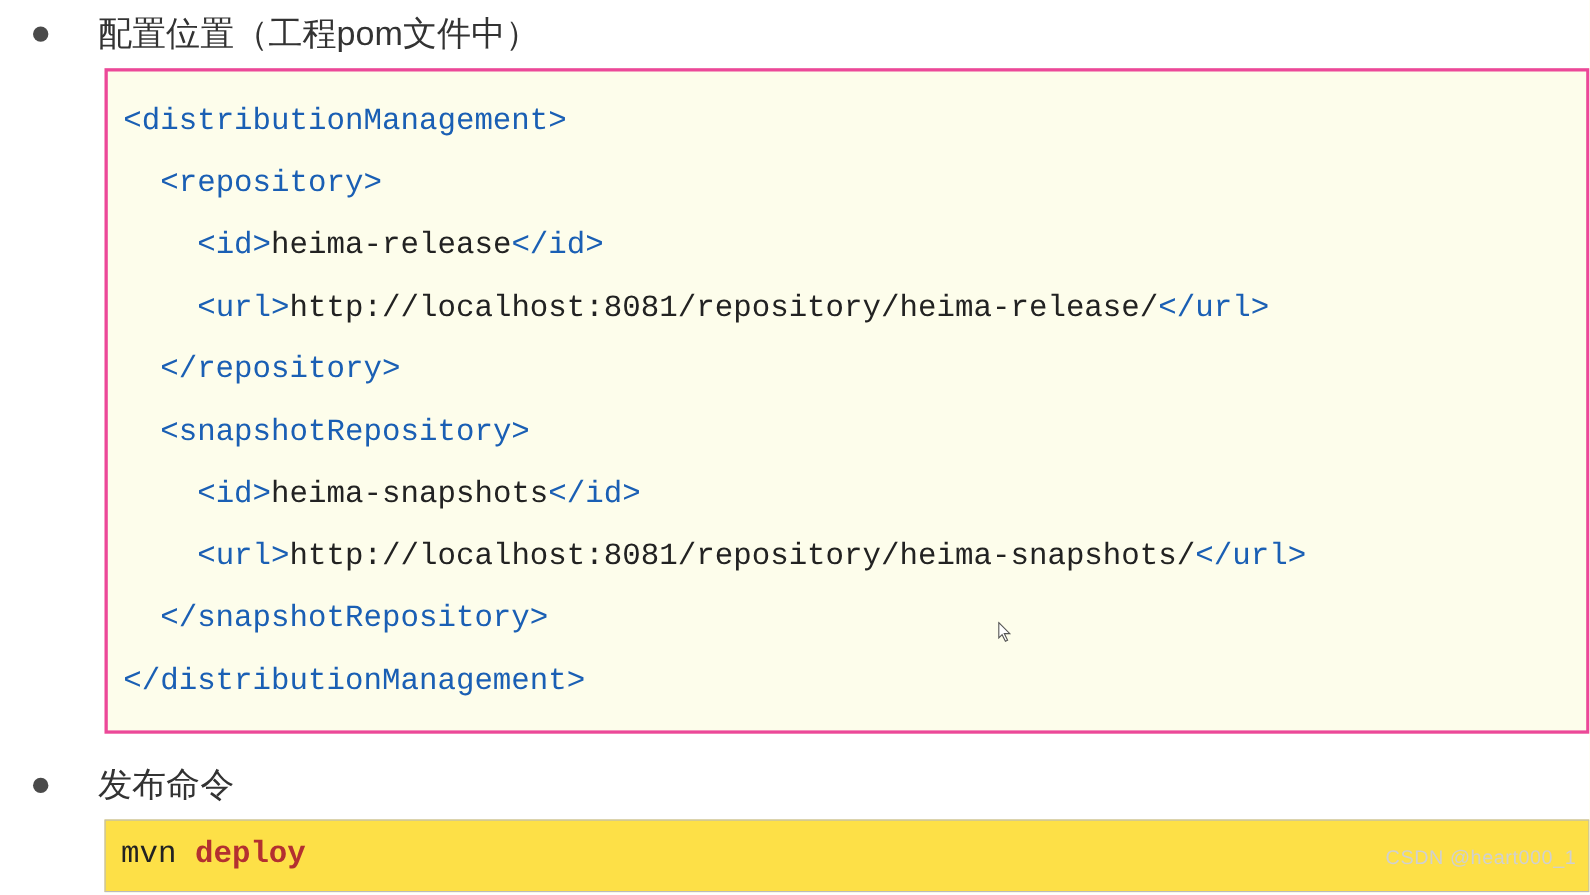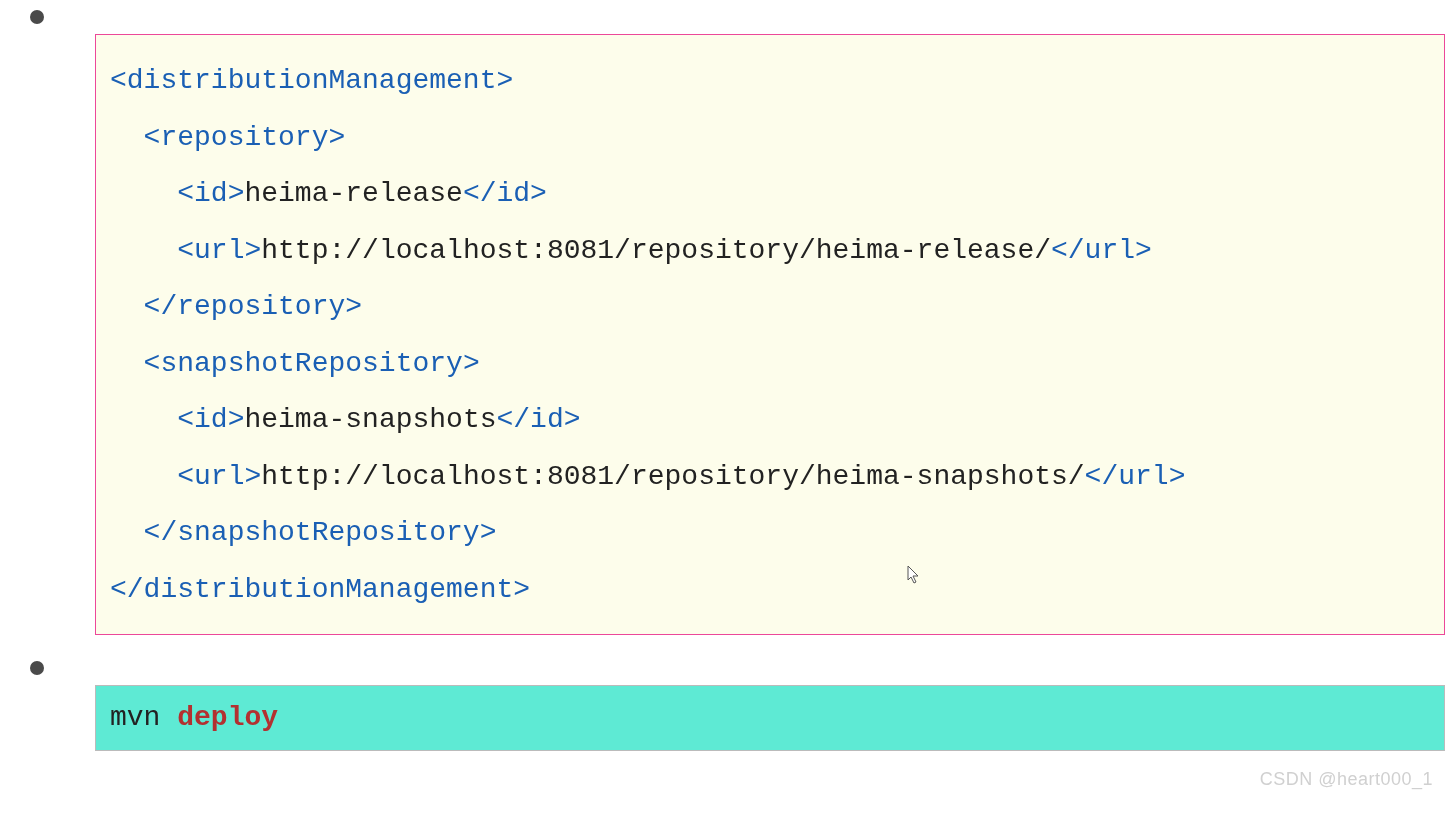--- a/index.html
+++ b/index.html
@@ -29,32 +29,32 @@
       flex-shrink: 0;
     }
     .heading {
       font-size: 31px;
       color: #333;
       font-weight: 400;
     }
     .code-block {
       margin-left: 65px;
       background: #fdfdeb;
-      border: 1px solid #ec4899;
+      border: 3px solid #ec4899;
       padding: 18px 14px 16px 14px;
       font-family: "Consolas", "Courier New", monospace;
       font-size: 28px;
       line-height: 2.02;
       white-space: pre;
       color: #222;
       margin-bottom: 26px;
     }
     .code-block-small {
       margin-left: 65px;
-      background: #5eead4;
+      background: #fde047;
       border: 1px solid #bbb;
       padding: 12px 14px;
       font-family: "Consolas", "Courier New", monospace;
       font-size: 28px;
       line-height: 1.4;
       white-space: pre;
       color: #222;
     }
     .tag {
       color: #1a5fb4;
@@ -87,35 +87,37 @@
     }
     .cursor svg {
       display: block;
     }
   </style>
 </head>
 <body>
 
 <div class="bullet-line">
   <div class="bullet"></div>
+  <div class="heading">配置位置（工程pom文件中）</div>
 </div>
 
 <div class="code-block"><span class="angle">&lt;</span><span class="tag">distributionManagement</span><span class="angle">&gt;</span>
   <span class="angle">&lt;</span><span class="tag">repository</span><span class="angle">&gt;</span>
     <span class="angle">&lt;</span><span class="tag">id</span><span class="angle">&gt;</span><span class="text">heima-release</span><span class="angle">&lt;/</span><span class="tag">id</span><span class="angle">&gt;</span>
     <span class="angle">&lt;</span><span class="tag">url</span><span class="angle">&gt;</span><span class="text">http://localhost:8081/repository/heima-release/</span><span class="angle">&lt;/</span><span class="tag">url</span><span class="angle">&gt;</span>
   <span class="angle">&lt;/</span><span class="tag">repository</span><span class="angle">&gt;</span>
   <span class="angle">&lt;</span><span class="tag">snapshotRepository</span><span class="angle">&gt;</span>
     <span class="angle">&lt;</span><span class="tag">id</span><span class="angle">&gt;</span><span class="text">heima-snapshots</span><span class="angle">&lt;/</span><span class="tag">id</span><span class="angle">&gt;</span>
     <span class="angle">&lt;</span><span class="tag">url</span><span class="angle">&gt;</span><span class="text">http://localhost:8081/repository/heima-snapshots/</span><span class="angle">&lt;/</span><span class="tag">url</span><span class="angle">&gt;</span>
   <span class="angle">&lt;/</span><span class="tag">snapshotRepository</span><span class="angle">&gt;</span>
 <span class="angle">&lt;/</span><span class="tag">distributionManagement</span><span class="angle">&gt;</span></div>
 
 <div class="bullet-line">
   <div class="bullet"></div>
+  <div class="heading">发布命令</div>
 </div>
 
 <div class="code-block-small"><span class="text">mvn </span><span class="cmd-kw">deploy</span></div>
 
 <div class="watermark">CSDN @heart000_1</div>
 
 <div class="cursor">
   <svg width="14" height="20" viewBox="0 0 14 20">
     <path d="M1 1 L1 15 L4 12 L7 18 L9 17 L6 11 L11 11 Z" fill="#fff" stroke="#555" stroke-width="1"></path>
   </svg>

